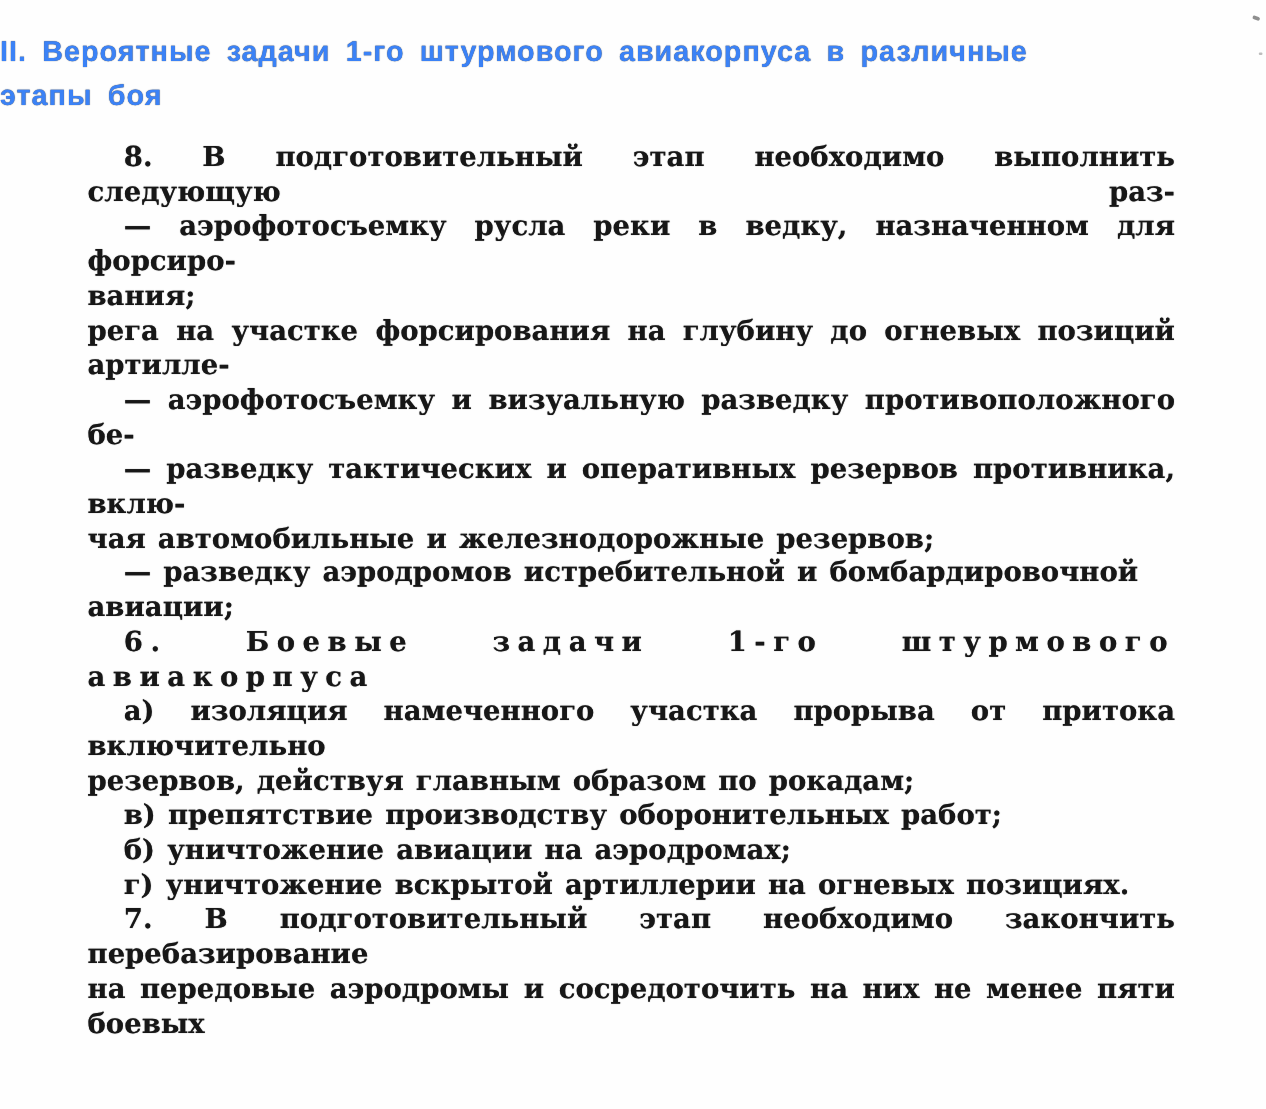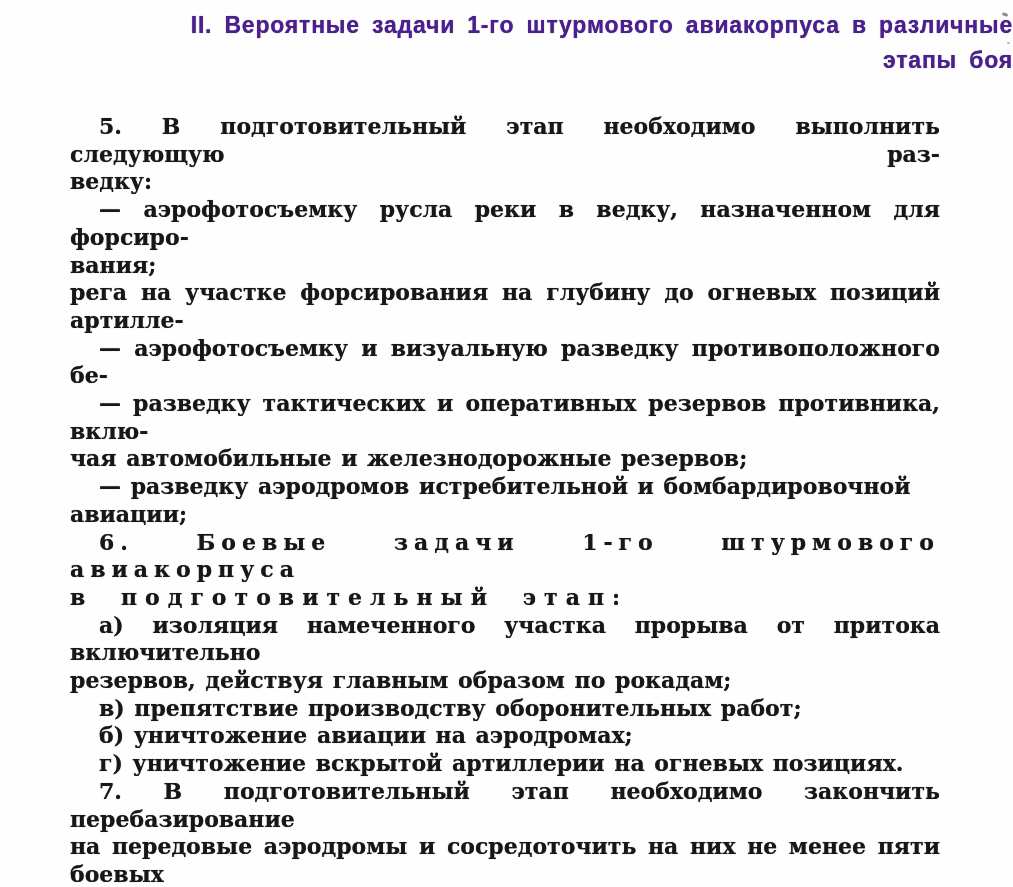--- a/index.html
+++ b/index.html
@@ -10,29 +10,29 @@
     overflow:hidden;
   }
   .page {
     position:relative;
     width:1013px; height:887px;
     background:#fefefe;
     color:#141414;
   }
   .heading {
     position:absolute;
-    top:8px; left:0; width:100%;
-    text-align:right;
+    top:24px; left:0; width:100%;
+    text-align:left;
     font-family:"Liberation Sans", sans-serif;
     font-weight:700;
     font-size:23px;
     line-height:35px;
     letter-spacing:0.8px;
     word-spacing:5px;
-    color:#4c1d95;
+    color:#3b82f6;
     text-shadow:0 0 0.8px rgba(15,15,15,0.8);
   }
   .body-text {
     position:absolute;
     left:70px; top:113px;
     width:870px;
     font-family:"DejaVu Serif", serif;
     font-weight:700;
     font-size:22px;
     line-height:27.7px;
@@ -68,31 +68,29 @@
 <body>
 
 <div class="page">
 
   <div class="heading">
     <div>II. Вероятные задачи 1-го штурмового авиакорпуса в различные</div>
     <div>этапы боя</div>
   </div>
 
   <div class="body-text">
-    <div class="ln ind fill">5. В подготовительный этап необходимо выполнить следующую раз-</div>
-    <div class="ln">ведку:</div>
+    <div class="ln ind fill">8. В подготовительный этап необходимо выполнить следующую раз-</div>
     <div class="ln ind fill">— аэрофотосъемку русла реки в ведку, назначенном для форсиро-</div>
     <div class="ln">вания;</div>
     <div class="ln fill">рега на участке форсирования на глубину до огневых позиций артилле-</div>
     <div class="ln ind fill">— аэрофотосъемку и визуальную разведку противоположного бе-</div>
     <div class="ln ind fill">— разведку тактических и оперативных резервов противника, вклю-</div>
     <div class="ln">чая автомобильные и железнодорожные резервов;</div>
     <div class="ln ind">— разведку аэродромов истребительной и бомбардировочной авиации;</div>
     <div class="ln ind fill sp1">6. Боевые задачи 1-го штурмового авиакорпуса</div>
-    <div class="ln sp2">в подготовительный этап:</div>
     <div class="ln ind fill">а) изоляция намеченного участка прорыва от притока включительно</div>
     <div class="ln">резервов, действуя главным образом по рокадам;</div>
     <div class="ln ind">в) препятствие производству оборонительных работ;</div>
     <div class="ln ind">б) уничтожение авиации на аэродромах;</div>
     <div class="ln ind">г) уничтожение вскрытой артиллерии на огневых позициях.</div>
     <div class="ln ind fill">7. В подготовительный этап необходимо закончить перебазирование</div>
     <div class="ln fill">на передовые аэродромы и сосредоточить на них не менее пяти боевых</div>
 
   </div>
 

